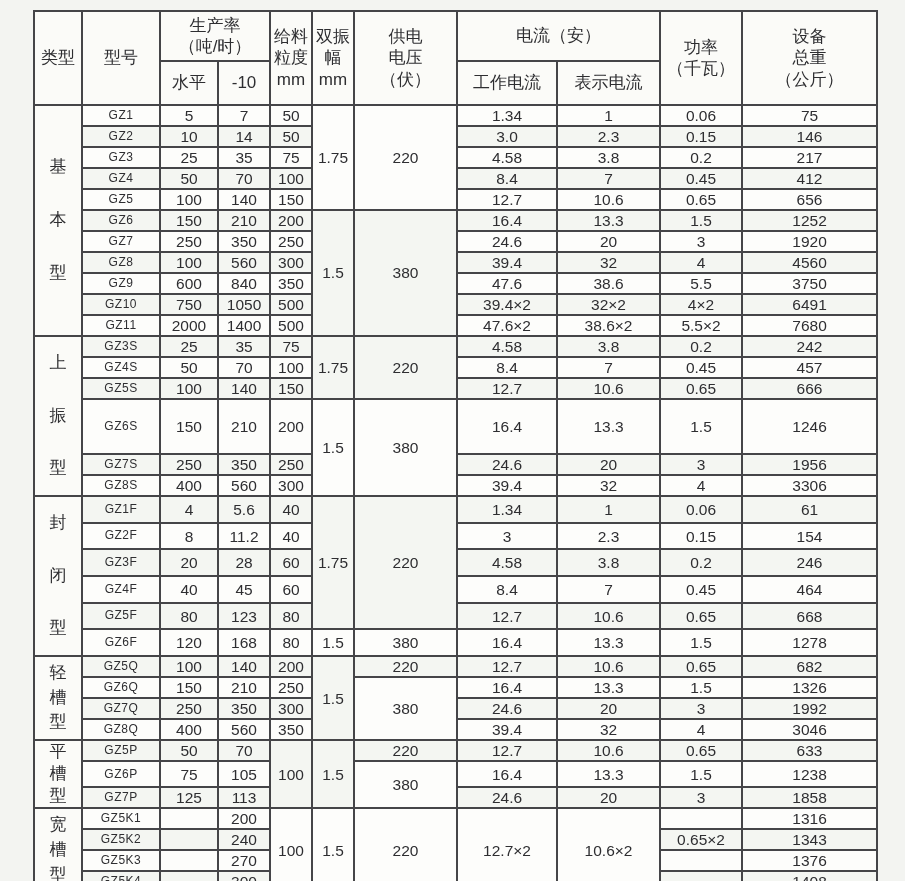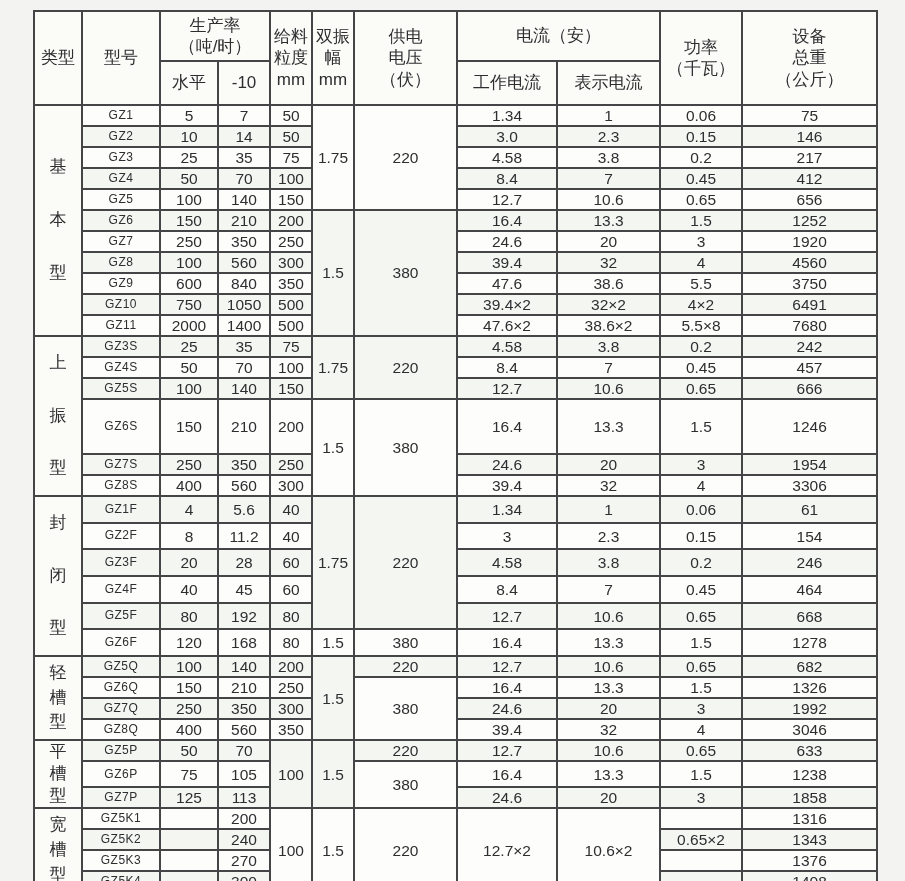--- a/index.html
+++ b/index.html
@@ -216,21 +216,21 @@
           <td>4×2</td>
           <td>6491</td>
         </tr>
         <tr>
           <td class="model-cell">GZ11</td>
           <td>2000</td>
           <td>1400</td>
           <td>500</td>
           <td>47.6×2</td>
           <td>38.6×2</td>
-          <td>5.5×8</td>
+          <td>5.5×2</td>
           <td>7680</td>
         </tr>
         <tr>
           <td class="type-cell" rowspan="6"><div class="vertical-text" style="line-height: 3.1;">上
 振
 型</div></td>
           <td class="model-cell">GZ3S</td>
           <td>25</td>
           <td>35</td>
           <td>75</td>
@@ -274,21 +274,21 @@
           <td>1246</td>
         </tr>
         <tr>
           <td class="model-cell">GZ7S</td>
           <td>250</td>
           <td>350</td>
           <td>250</td>
           <td>24.6</td>
           <td>20</td>
           <td>3</td>
-          <td>1954</td>
+          <td>1956</td>
         </tr>
         <tr>
           <td class="model-cell">GZ8S</td>
           <td>400</td>
           <td>560</td>
           <td>300</td>
           <td>39.4</td>
           <td>32</td>
           <td>4</td>
           <td>3306</td>
@@ -334,21 +334,21 @@
           <td>45</td>
           <td>60</td>
           <td>8.4</td>
           <td>7</td>
           <td>0.45</td>
           <td>464</td>
         </tr>
         <tr>
           <td class="model-cell">GZ5F</td>
           <td>80</td>
-          <td>192</td>
+          <td>123</td>
           <td>80</td>
           <td>12.7</td>
           <td>10.6</td>
           <td>0.65</td>
           <td>668</td>
         </tr>
         <tr>
           <td class="model-cell">GZ6F</td>
           <td>120</td>
           <td>168</td>

